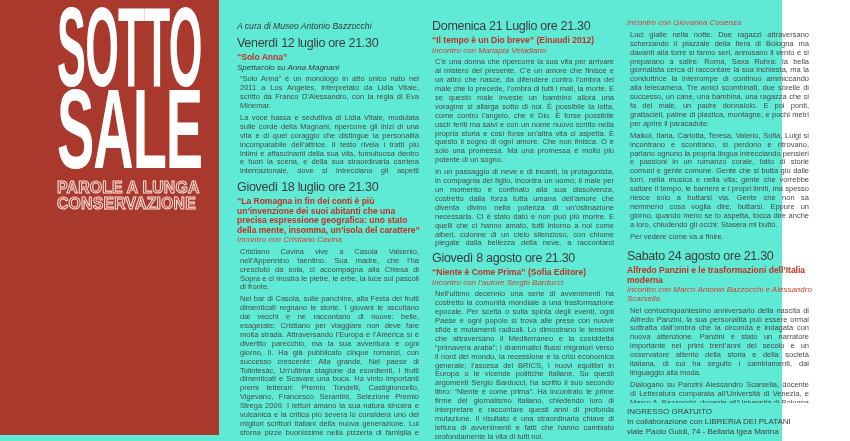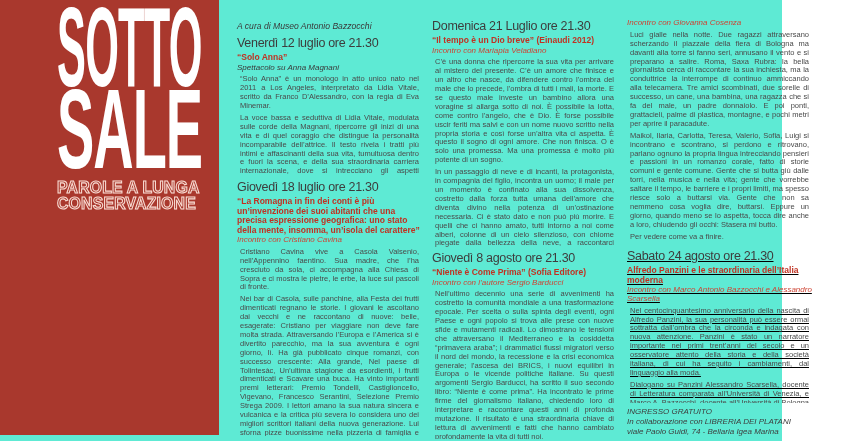--- a/index.html
+++ b/index.html
@@ -60,21 +60,21 @@
     font-size:8px;font-style:italic;line-height:8.8px;margin:0 0 3px 0;
   }
   .esub-red{color:#ce4434;}
   .esub-dark{color:#3a3a3a;}
   .event p{
     margin:3px;font-size:7.5px;line-height:8.9px;
     color:#4a4a4a;text-align:justify;
   }
   .footer{
     position:absolute;left:0;top:407px;width:100%;
-    font-style:italic;color:#3d3d3d;
+    color:#3d3d3d;
   }
   .footer div{font-size:8px;line-height:10px;}
   .footer .f1{font-weight:normal;}
 </style>
 </head>
 <body>
 
 <div class="page">
 
   <aside class="sidebar">
@@ -122,23 +122,23 @@
   </div>
 
   <div class="col col3">
     <section class="event" style="top:19px;height:228px;overflow:hidden;">
       <div class="esub esub-red">Incontro con Giovanna Cosenza</div>
       <p>Luci gialle nella notte. Due ragazzi attraversano scherzando il piazzale della fiera di Bologna ma davanti alla torre si fanno seri, annusano il vento e si preparano a salire. Roma, Saxa Rubra: la bella giornalista cerca di raccontare la sua inchiesta, ma la conduttrice la interrompe di continuo ammiccando alla telecamera. Tre amici scombinati, due sorelle di successo, un cane, una bambina, una ragazza che si fa del male, un padre donnaiolo. E poi ponti, grattacieli, palme di plastica, montagne, e pochi metri per aprire il paracadute.</p>
       <p>Maikol, Ilaria, Carlotta, Teresa, Valerio, Sofia, Luigi si incontrano e scontrano, si perdono e ritrovano, parlano ognuno la propria lingua intrecciando pensieri e passioni in un romanzo corale, fatto di storie comuni e gente comune. Gente che si butta giù dalle torri, nella musica e nella vita; gente che vorrebbe saltare il tempo, le barriere e i propri limiti, ma spesso riesce solo a buttarsi via. Gente che non sa nemmeno cosa voglia dire, buttarsi. Eppure un giorno, quando meno se lo aspetta, tocca dire anche a loro, chiudendo gli occhi: Stasera mi butto.</p>
       <p>Per vedere come va a finire.</p>
     </section>
 
-    <section class="event" style="top:249px;height:154px;overflow:hidden;text-decoration:underline;">
+    <section class="event" style="top:249px;height:154px;overflow:hidden;">
       <h2 class="date">Sabato 24 agosto ore 21.30</h2>
-      <div class="etitle">Alfredo Panzini e le straordinaria dell’Italia moderna</div>
+      <div class="etitle">Alfredo Panzini e le trasformazioni dell’Italia moderna</div>
       <div class="esub esub-red">Incontro con Marco Antonio Bazzocchi e Alessandro Scarsella</div>
       <p>Nel centocinquantesimo anniversario della nascita di Alfredo Panzini, la sua personalità può essere ormai sottratta dall’ombra che la circonda e indagata con nuova attenzione. Panzini è stato un narratore importante nei primi trent’anni del secolo e un osservatore attento della storia e della società italiana, di cui ha seguito i cambiamenti, dal linguaggio alla moda.</p>
       <p>Dialogano su Panzini Alessandro Scarsella, docente di Letteratura comparata all’Università di Venezia, e Marco A. Bazzocchi, docente all’Università di Bologna e direttore del Museo La Casa Rossa.</p>
     </section>
 
     <div class="footer">
       <div class="f1">INGRESSO GRATUITO</div>
       <div>In collaborazione con LIBRERIA DEI PLATANI</div>
       <div>viale Paolo Guidi, 74 - Bellaria Igea Marina</div>
     </div>

